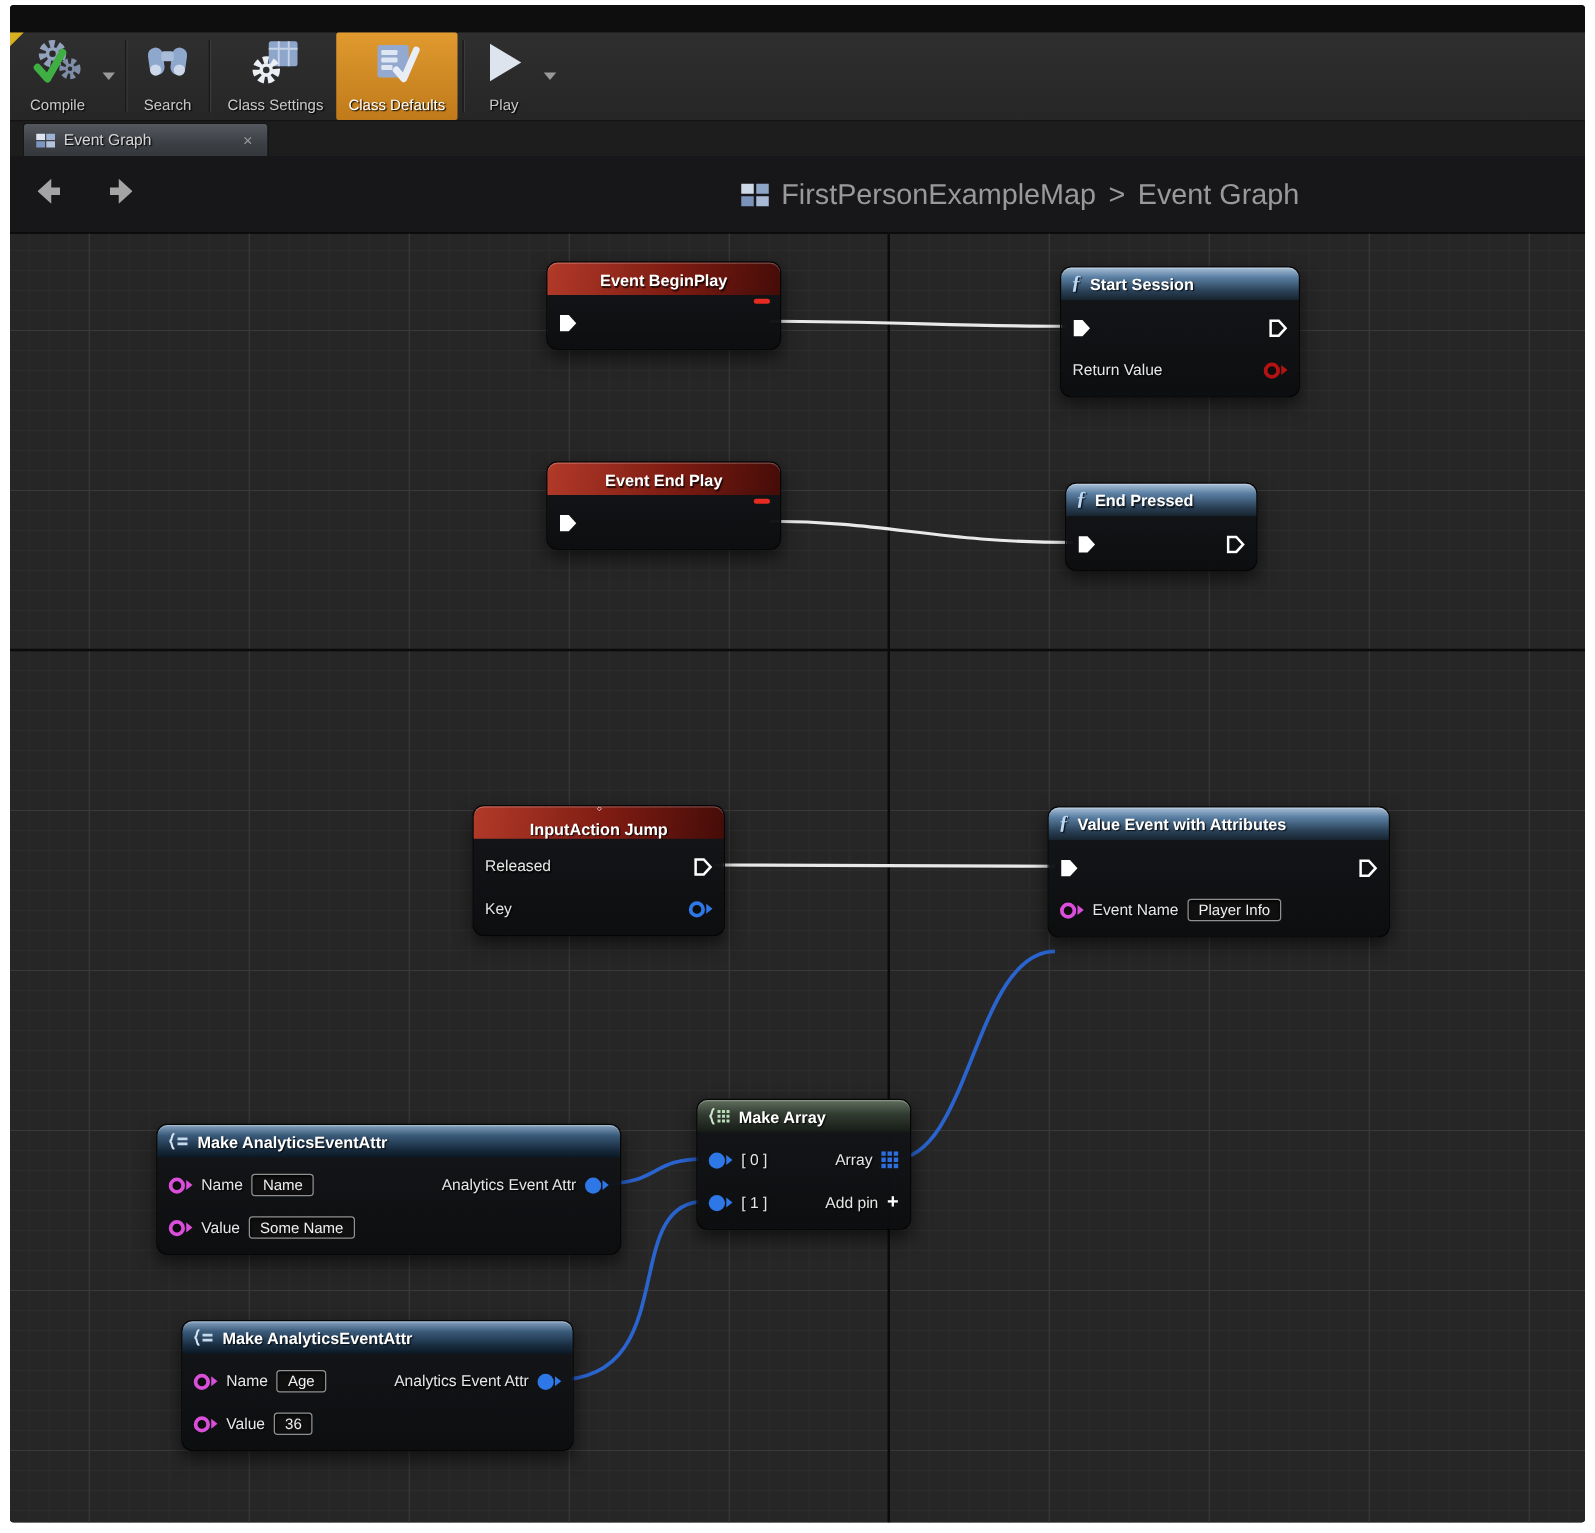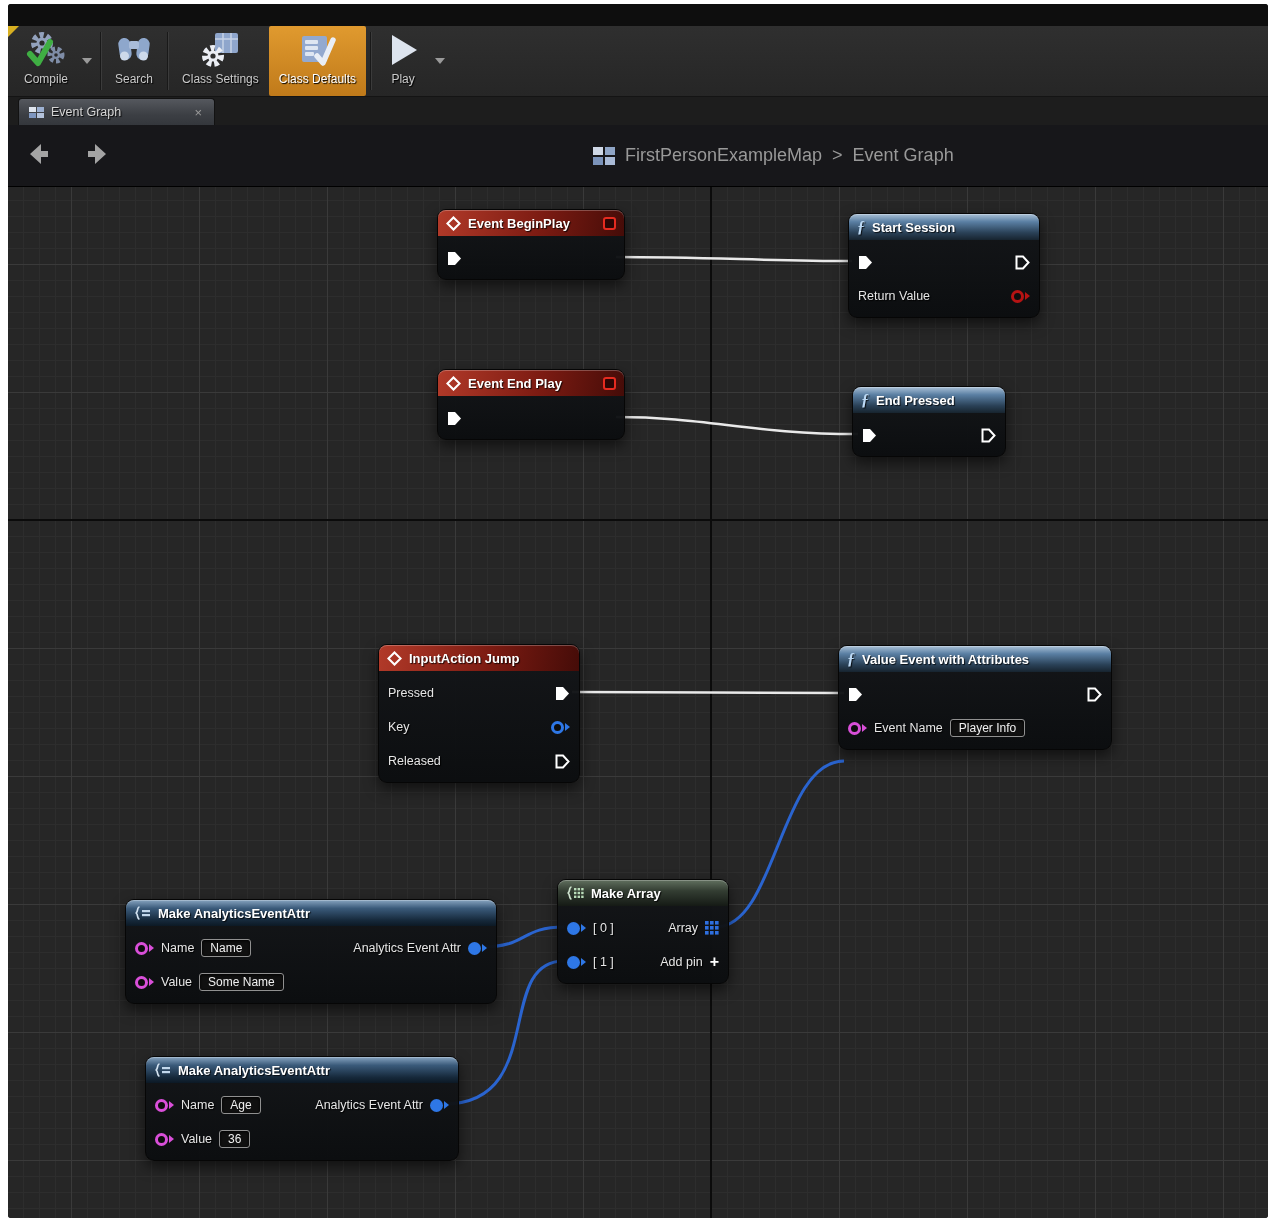--- a/index.html
+++ b/index.html
@@ -6,41 +6,41 @@
   body{font-family:"Liberation Sans","DejaVu Sans",sans-serif;}
   .frame{position:relative;width:1276px;height:1226px;background:#ffffff;overflow:hidden;}
   .app{position:absolute;left:8px;top:4px;right:8px;bottom:8px;background:#1b1b1b;display:flex;flex-direction:column;border-radius:3px;overflow:hidden;}
 
   
   .title-strip{height:22px;background:#0e0e0e;flex:none;}
 
   
   .toolbar{height:70px;flex:none;background:linear-gradient(180deg,#2f2f2f,#262626);display:flex;align-items:stretch;padding:0 6px;position:relative;border-bottom:1px solid #141414;}
   .tut-corner{position:absolute;left:0;top:0;width:0;height:0;border-top:11px solid #d8b021;border-right:11px solid transparent;}
-  .tb-btn{display:flex;flex-direction:column;align-items:center;justify-content:flex-start;padding:4px 10px 5px;gap:2px;cursor:default;}
+  .tb-btn{display:flex;flex-direction:column;align-items:center;justify-content:space-between;padding:4px 10px 5px;gap:2px;cursor:default;}
   .tb-btn .lbl{font-size:12px;color:#cacaca;text-shadow:1px 1px 1px #000;white-space:nowrap;}
   .tb-btn.active{background:linear-gradient(180deg,#e09a2f,#c07a1a);border-radius:2px;}
   .tb-btn.active .lbl{color:#fff;}
   .tb-caret{width:0;height:0;border-left:5px solid transparent;border-right:5px solid transparent;border-top:6px solid #9a9a9a;align-self:center;margin:0 4px;}
   .tb-sep{width:1px;background:#191919;box-shadow:1px 0 0 #3b3b3b;margin:6px 4px;}
   .tb-ic{height:40px;display:flex;align-items:center;justify-content:center;}
 
   
   .tabbar{height:28px;flex:none;background:#1d1d1d;display:flex;align-items:flex-end;padding-left:10px;}
   .tab{height:26px;min-width:175px;background:linear-gradient(180deg,#55585e,#3c3f44 60%,#34373c);border-radius:4px 4px 0 0;display:flex;align-items:center;gap:7px;padding:0 10px;border:1px solid #121212;border-bottom:none;}
   .tab .t-lbl{font-size:12.5px;color:#d6d6d6;text-shadow:1px 1px 1px #000;}
   .tab .t-close{margin-left:auto;color:#9a9a9a;font-size:13px;line-height:1;padding:0 2px;}
   .grid4{display:grid;grid-template-columns:7px 7px;grid-template-rows:5px 5px;gap:1px;}
   .grid4 i{display:block;}
   .grid4 .a{background:#dfe5ee;}.grid4 .b{background:#9db1d2;}.grid4 .c{background:#7e96bf;}.grid4 .d{background:#b4c3dc;}
 
   
   .navbar{height:61px;flex:none;background:#17171a;border-bottom:1px solid #000;display:flex;align-items:center;position:relative;}
   .nav-arrow{margin-left:22px;opacity:.85;}
-  .crumbs{position:absolute;left:585px;display:flex;align-items:center;gap:10px;color:#999;font-size:18px;}
+  .crumbs{position:absolute;left:585px;display:flex;align-items:center;gap:10px;color:#999;font-size:23px;}
   .crumb-grid{display:grid;grid-template-columns:10px 10px;grid-template-rows:8px 8px;gap:2px;}
   .crumb-grid i{display:block;}
   .crumb-grid .a{background:#cfd8e6;}.crumb-grid .b{background:#8fa5c6;}.crumb-grid .c{background:#7b93ba;}.crumb-grid .d{background:#a9bad6;}
 
   
   .graph{position:relative;flex:1;background-color:#262626;overflow:hidden;
     background-image:
       linear-gradient(#3a3a3a 1px,transparent 1px),
       linear-gradient(90deg,#3a3a3a 1px,transparent 1px),
       linear-gradient(#2d2d2d 1px,transparent 1px),
@@ -48,21 +48,21 @@
     background-size:128px 128px,128px 128px,16px 16px,16px 16px;
     background-position:0 77px,63px 0,0 13px,15px 0;}
   .axis-v{position:absolute;left:702px;top:0;width:2px;height:100%;background:#0b0b0b;}
   .axis-h{position:absolute;left:0;top:332px;width:100%;height:2px;background:#0b0b0b;}
   .wires{position:absolute;left:0;top:0;pointer-events:none;}
   .wires path{pointer-events:stroke;}
 
   
   .node{position:absolute;border-radius:9px;background:linear-gradient(180deg,rgba(20,22,25,.97),rgba(11,13,15,.97));border:1px solid #060606;box-shadow:0 6px 14px rgba(0,0,0,.55);}
   .nhdr{height:26px;display:flex;align-items:center;gap:7px;padding:0 8px;border-radius:8px 8px 0 0;color:#fff;font-weight:bold;font-size:13px;text-shadow:1px 1px 1px rgba(0,0,0,.8);box-shadow:inset 0 1px 0 rgba(255,255,255,.25);}
-  .hdr-event{background:linear-gradient(100deg,#b23a29 0%,#7c1b12 55%,#450c08 100%);}
+  .hdr-event{background:linear-gradient(100deg,#b23a29 0%,#7c1b12 55%,#450c08 100%);flex-direction:column;}
   .hdr-func{background:linear-gradient(180deg,#a9c0d6 0%,#5a7fa3 30%,#2a4157 72%,#17242f 100%);}
   .hdr-make{background:linear-gradient(180deg,#87a4c0 0%,#3a5a7a 32%,#16293b 78%,#0c1925 100%);}
   .hdr-array{background:linear-gradient(180deg,#61705f 0%,#333d32 42%,#151a15 100%);}
   .nbody{padding:5px 0 4px;}
   .prow{display:flex;align-items:center;height:34px;padding:0 9px;gap:7px;color:#e6e6e6;font-size:12.5px;}
   .prow.right{justify-content:space-between;}
   .prow.between{justify-content:space-between;}
   .grp{display:flex;align-items:center;gap:7px;}
   .plabel{text-shadow:1px 1px 1px #000;white-space:nowrap;}
 
@@ -284,37 +284,31 @@
 
     <div class="node" style="left:370px;top:457px;width:200px;">
       <div class="nhdr hdr-event">
         <svg width="15" height="15" viewBox="0 0 16 16">
               <path d="M8 1.5 L14.5 8 L8 14.5 L1.5 8 Z" fill="none" stroke="#fff" stroke-width="2.2"></path>
             </svg>
         <span>InputAction Jump</span>
       </div>
       <div class="nbody">
         <div class="prow right">
-          <span class="plabel">Pressed</span>
-          <svg width="15" height="15" viewBox="0 0 15 15">
-                <path d="M1 1 H8 L14 7.5 L8 14 H1 Z" fill="#fff"></path>
+          <span class="plabel">Released</span>
+          <svg width="15" height="15" viewBox="0 0 15 15">
+                <path d="M1.5 1.5 H8 L13.5 7.5 L8 13.5 H1.5 Z" fill="none" stroke="#fff" stroke-width="2"></path>
               </svg>
         </div>
         <div class="prow right">
           <span class="plabel">Key</span>
           <span class="pin" style="color:#2e77e6">
                 <span class="dot hollow"></span>
                 <span class="wing"></span>
               </span>
-        </div>
-        <div class="prow right">
-          <span class="plabel">Released</span>
-          <svg width="15" height="15" viewBox="0 0 15 15">
-                <path d="M1.5 1.5 H8 L13.5 7.5 L8 13.5 H1.5 Z" fill="none" stroke="#fff" stroke-width="2"></path>
-              </svg>
         </div>
       </div>
     </div>
 
     <div class="node" style="left:830px;top:458px;width:272px;">
       <div class="nhdr hdr-func">
         <span class="fico">ƒ</span>
         <span>Value Event with Attributes</span>
       </div>
       <div class="nbody">

